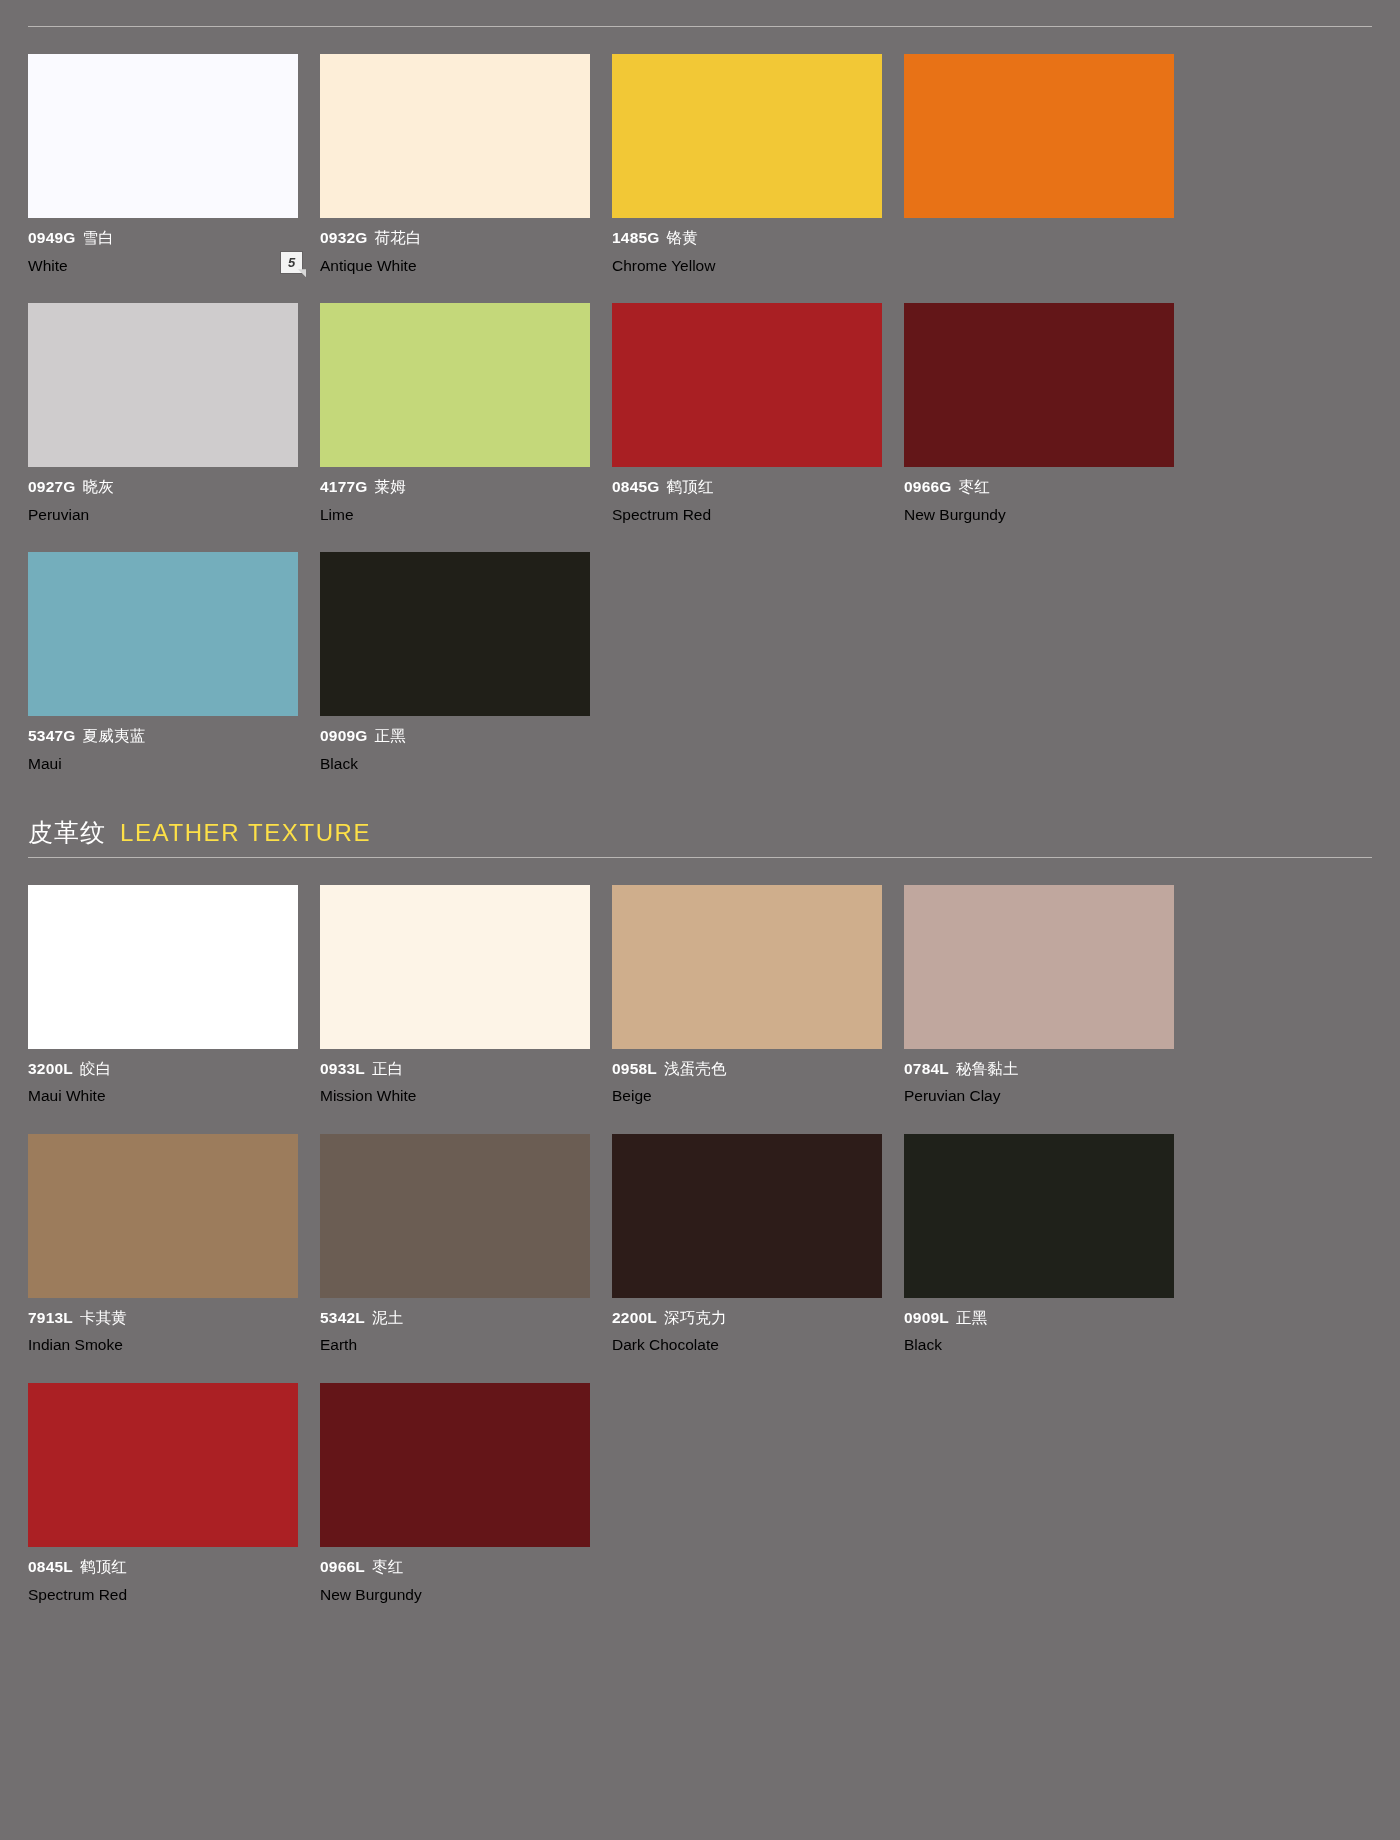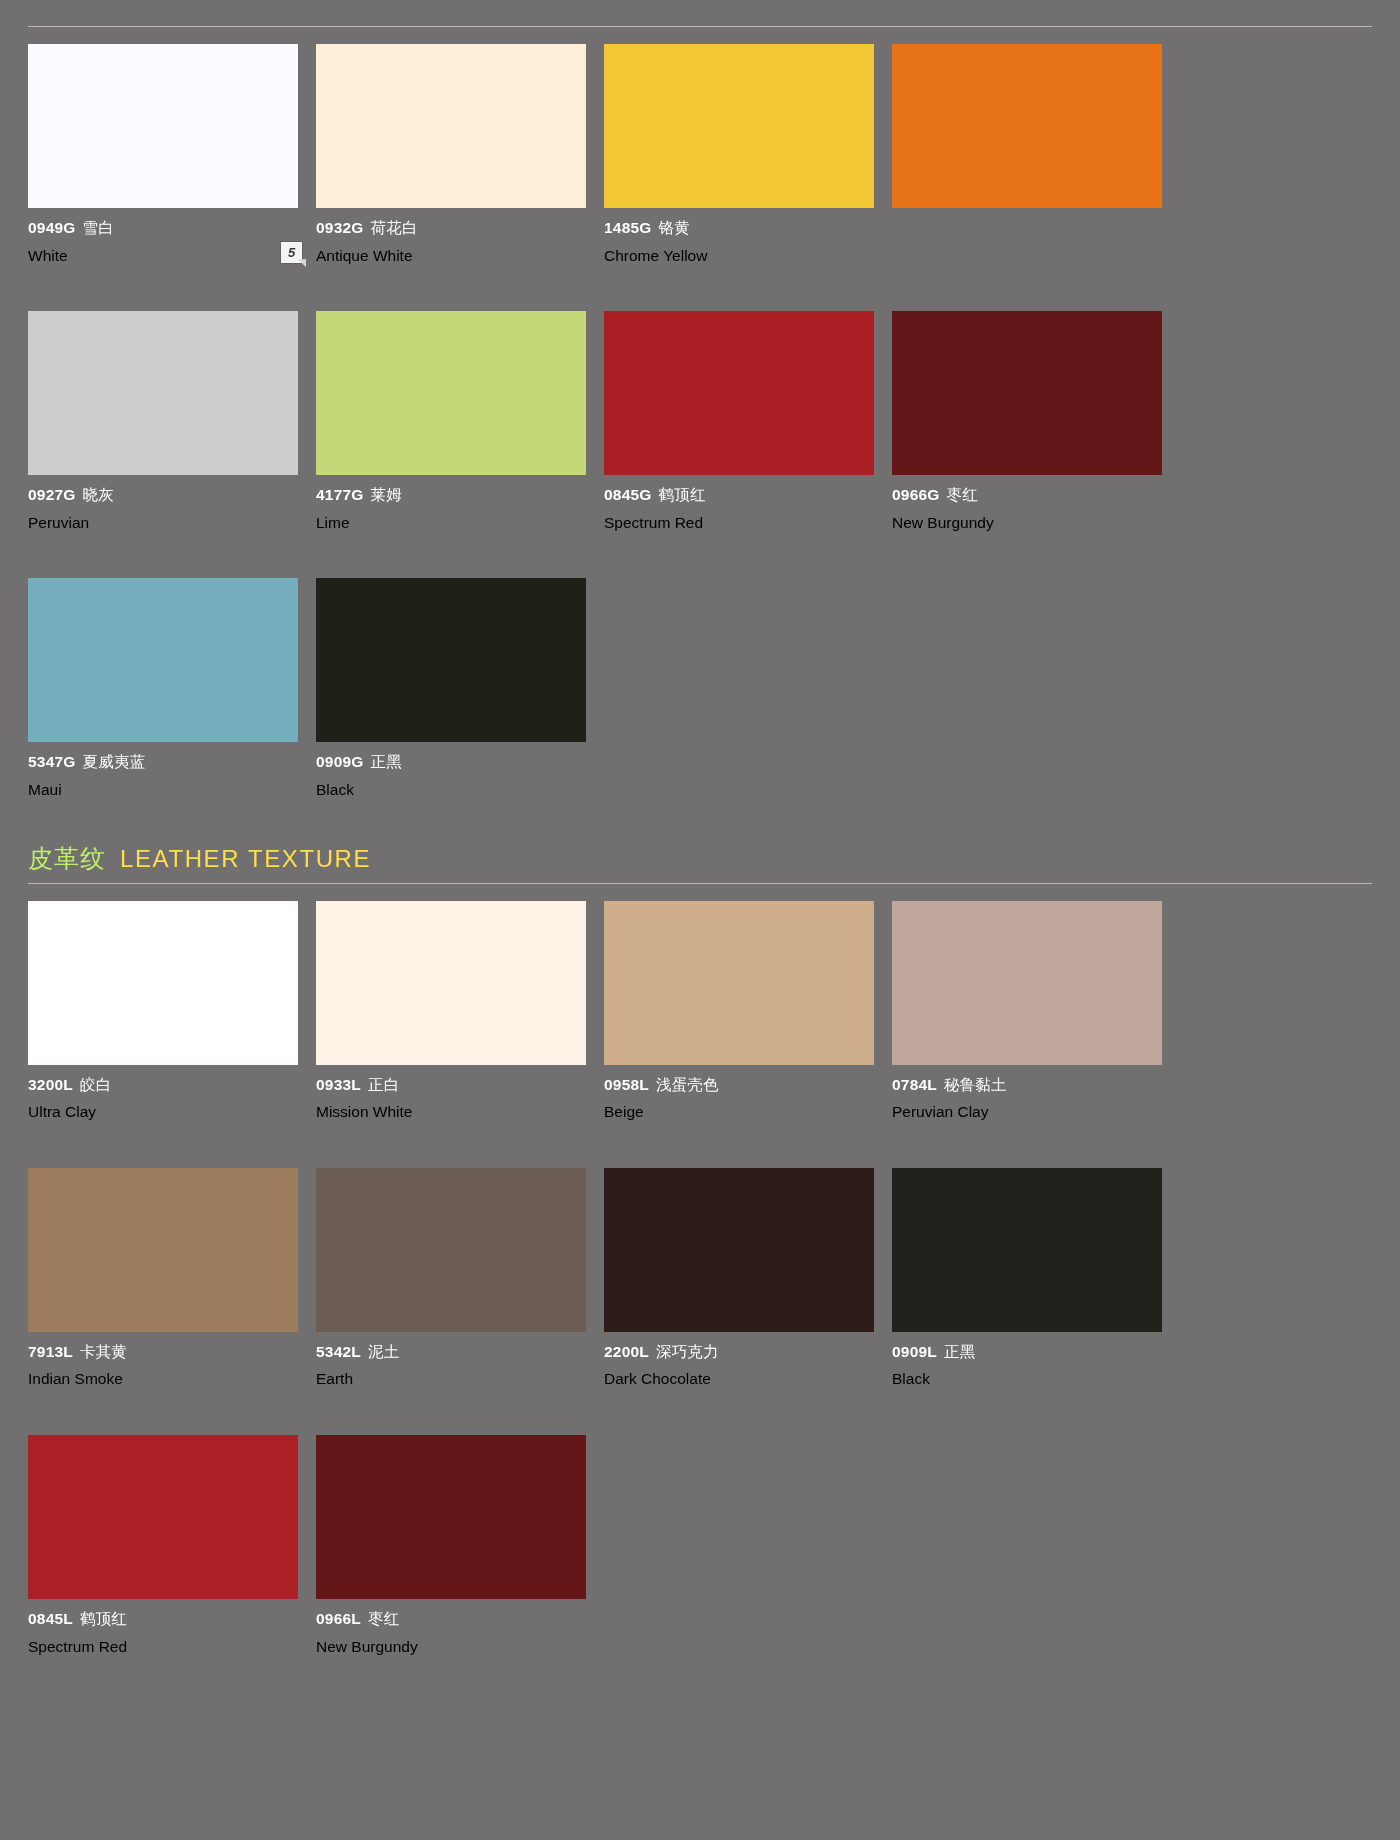--- a/index.html
+++ b/index.html
@@ -25,21 +25,21 @@
     padding-top: 14px;
   }
   .section-head .titles {
     display: flex;
     align-items: baseline;
     gap: 14px;
     padding-bottom: 8px;
   }
   .section-head .cn {
     font-size: 25px;
-    color: #bef264;
+    color: #ffffff;
     letter-spacing: 1px;
     font-weight: 400;
   }
   .section-head .en {
     font-size: 24px;
     color: #fde047;
     letter-spacing: 1.6px;
     font-weight: 400;
   }
   .rule {
@@ -51,22 +51,21 @@
   .rule-top {
     margin-top: 12px;
   }
 
   
   .grid {
     display: grid;
     grid-template-columns: repeat(4, 270px);
     column-gap: 22px;
     row-gap: 0;
-    margin-top: 17px;
-    gap: 18px;
+    margin-top: 27px;
   }
 
   .cell {
     width: 270px;
     margin-bottom: 28px;
     position: relative;
   }
 
   .chip {
     width: 270px;
@@ -216,21 +215,21 @@
             <span class="cn">皮革纹</span>
             <span class="en">LEATHER TEXTURE</span>
           </div>
           <div class="rule"></div>
         </div>
         <div class="grid">
           <div class="cell">
             <div class="chip" style="background: rgb(255, 255, 255);"></div>
             <div class="labels">
               <div class="line1"><span class="code">3200L</span><span class="cn">皎白</span></div>
-              <div class="line2">Ultra Clay</div>
+              <div class="line2">Maui White</div>
             </div>
           </div>
           <div class="cell">
             <div class="chip" style="background: rgb(253, 244, 231);"></div>
             <div class="labels">
               <div class="line1"><span class="code">0933L</span><span class="cn">正白</span></div>
               <div class="line2">Mission White</div>
             </div>
           </div>
           <div class="cell">

